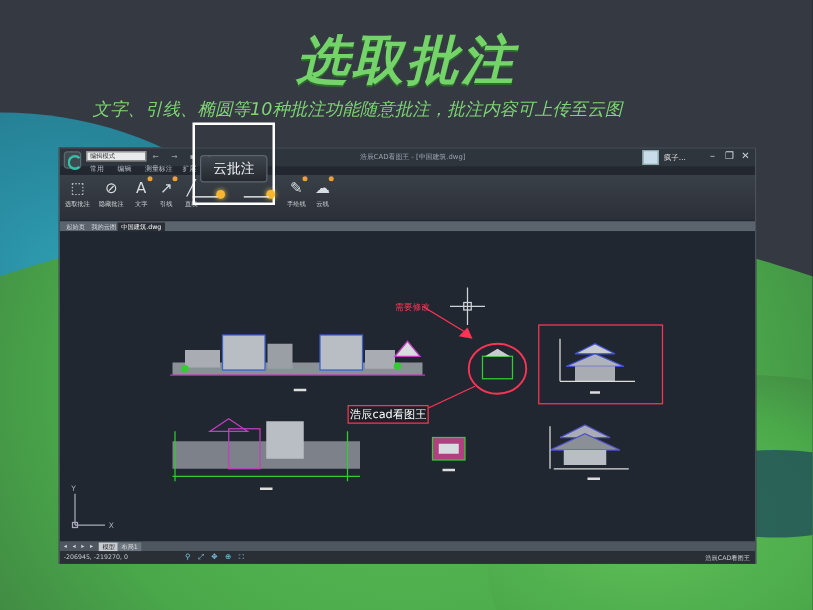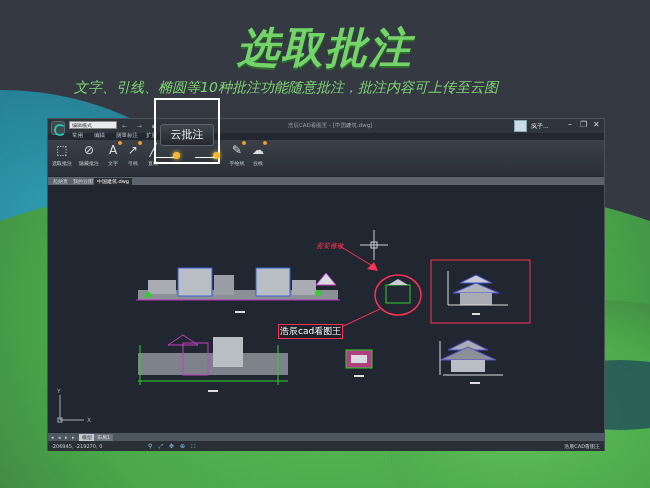--- a/index.html
+++ b/index.html
@@ -121,21 +121,21 @@
   .callout-frame {
     position: absolute; left: 154px; top: 98px; width: 66px; height: 66px;
     border: 2px solid #ffffff;
   }
   .callout-btn {
     position: absolute; left: 160px; top: 124px; width: 54px; height: 22px;
     background: linear-gradient(#3e454d, #25292f); border: 1px solid #5c646d; border-radius: 3px;
     color: #f0f3f6; font-size: 11px; text-align: center; line-height: 20px;
   }
   .callout-bulb { position: absolute; width: 7px; height: 7px; border-radius: 50%; background: #f7b731; box-shadow: 0 0 4px #ffd24a; }
-  .annot-text { position: absolute; font-size: 7px; color: #ff3355; white-space: nowrap; font-style: italic; }
+  .annot-text { position: absolute; font-size: 7px; color: #ff3355; white-space: nowrap; }
   .annot-label {
     position: absolute; font-size: 9px; color: #fff; white-space: nowrap;
     border: 1px solid #ff3355; background: #1e2228; padding: 0 1px;
   }
 </style>
 </head>
 <body>
 
 <div class="bg-teal"></div>
 <div class="bg-green"></div>

